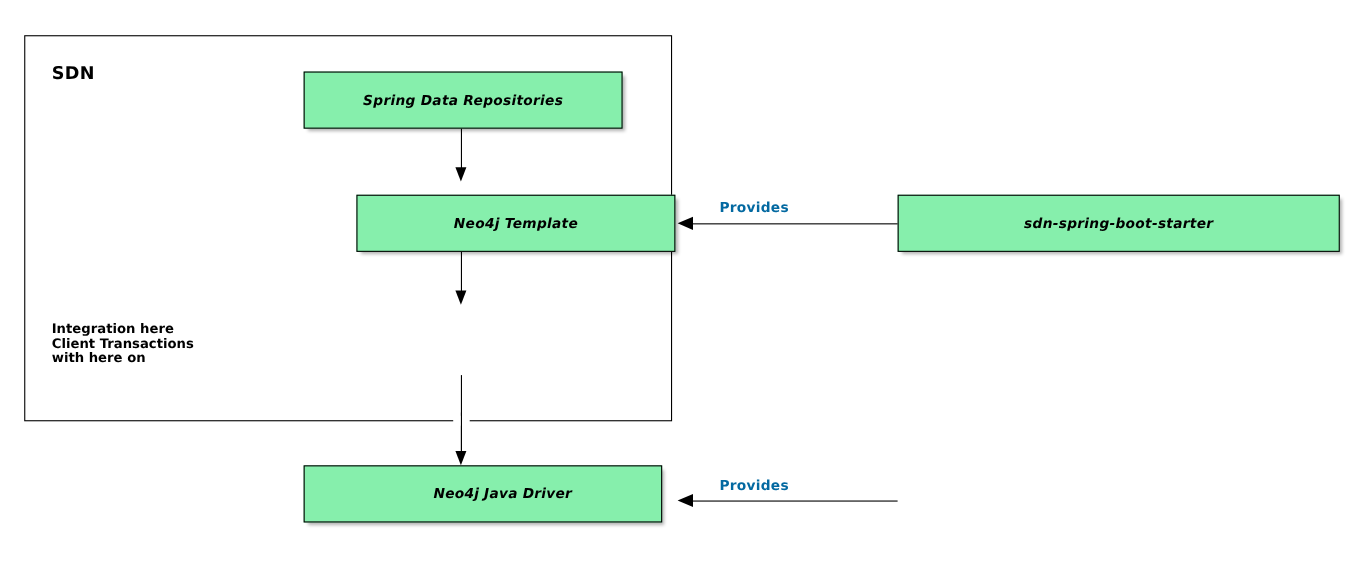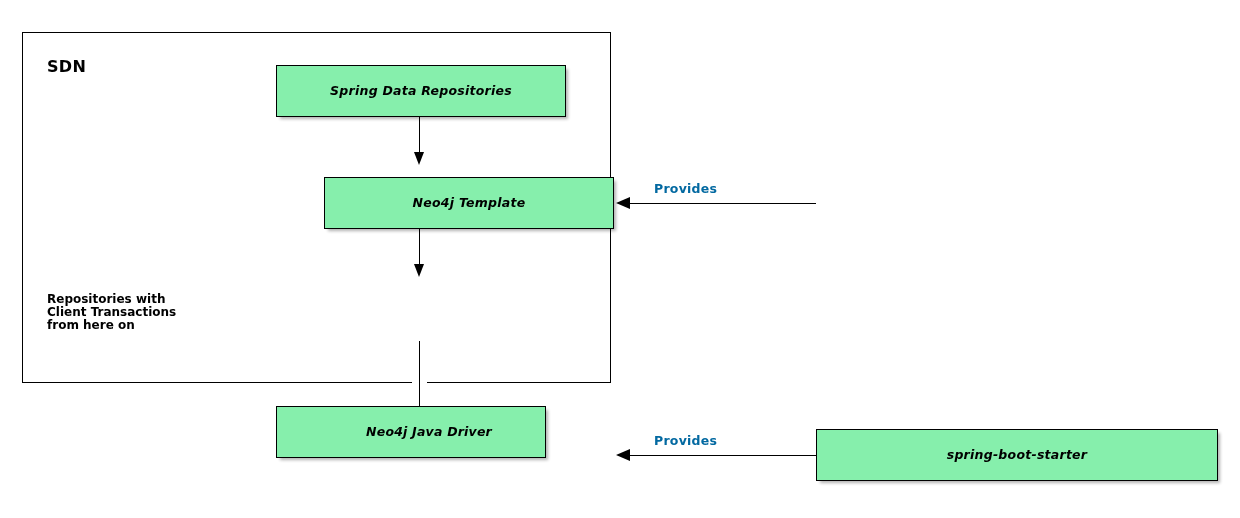--- a/index.html
+++ b/index.html
@@ -133,36 +133,36 @@
   <div class="conn-v" style="left:419px; top:229px; height:38px;"></div>
   <div class="arrow-down" style="left:414px; top:264px;"></div>
 
 
   <div class="conn-v" style="left:419px; top:341px; height:73px;"></div>
 
   <div class="border-gap" style="left:412px; top:378px; width:15px; height:9px;"></div>
   <div class="conn-v" style="left:419px; top:375px; height:39px;"></div>
   <div class="arrow-down" style="left:414px; top:410px;"></div>
 
-  <div class="node light" style="left:276px; top:406px; width:270px; height:52px;padding-left:36px;">
+  <div class="node light" style="left:276px; top:423px; width:326px; height:52px;padding-left:36px;">
     <span class="node-label">Neo4j Java Driver</span>
   </div>
 
   <div class="annotation" style="left:47px; top:293px;">
-    <span>Repositories with</span>
+    <span>Integration here</span>
     <span>Client Transactions</span>
-    <span>from here on</span>
+    <span>with here on</span>
   </div>
 
+  <div class="node" style="left:816px; top:177px; width:402px; height:52px;">
+    <span class="node-label">sdn-spring-boot-starter</span>
+  </div>
 
   <div class="conn-h" style="left:628px; top:203px; width:188px;"></div>
   <div class="arrow-left" style="left:616px; top:197px;"></div>
   <div class="edge-label" style="left:654px; top:181px;">Provides</div>
 
-  <div class="node" style="left:816px; top:429px; width:402px; height:52px;">
-    <span class="node-label">spring-boot-starter</span>
-  </div>
 
   <div class="conn-h" style="left:628px; top:455px; width:188px;"></div>
   <div class="arrow-left" style="left:616px; top:449px;"></div>
   <div class="edge-label" style="left:654px; top:433px;">Provides</div>
 
 </div>
 
 </body></html>

